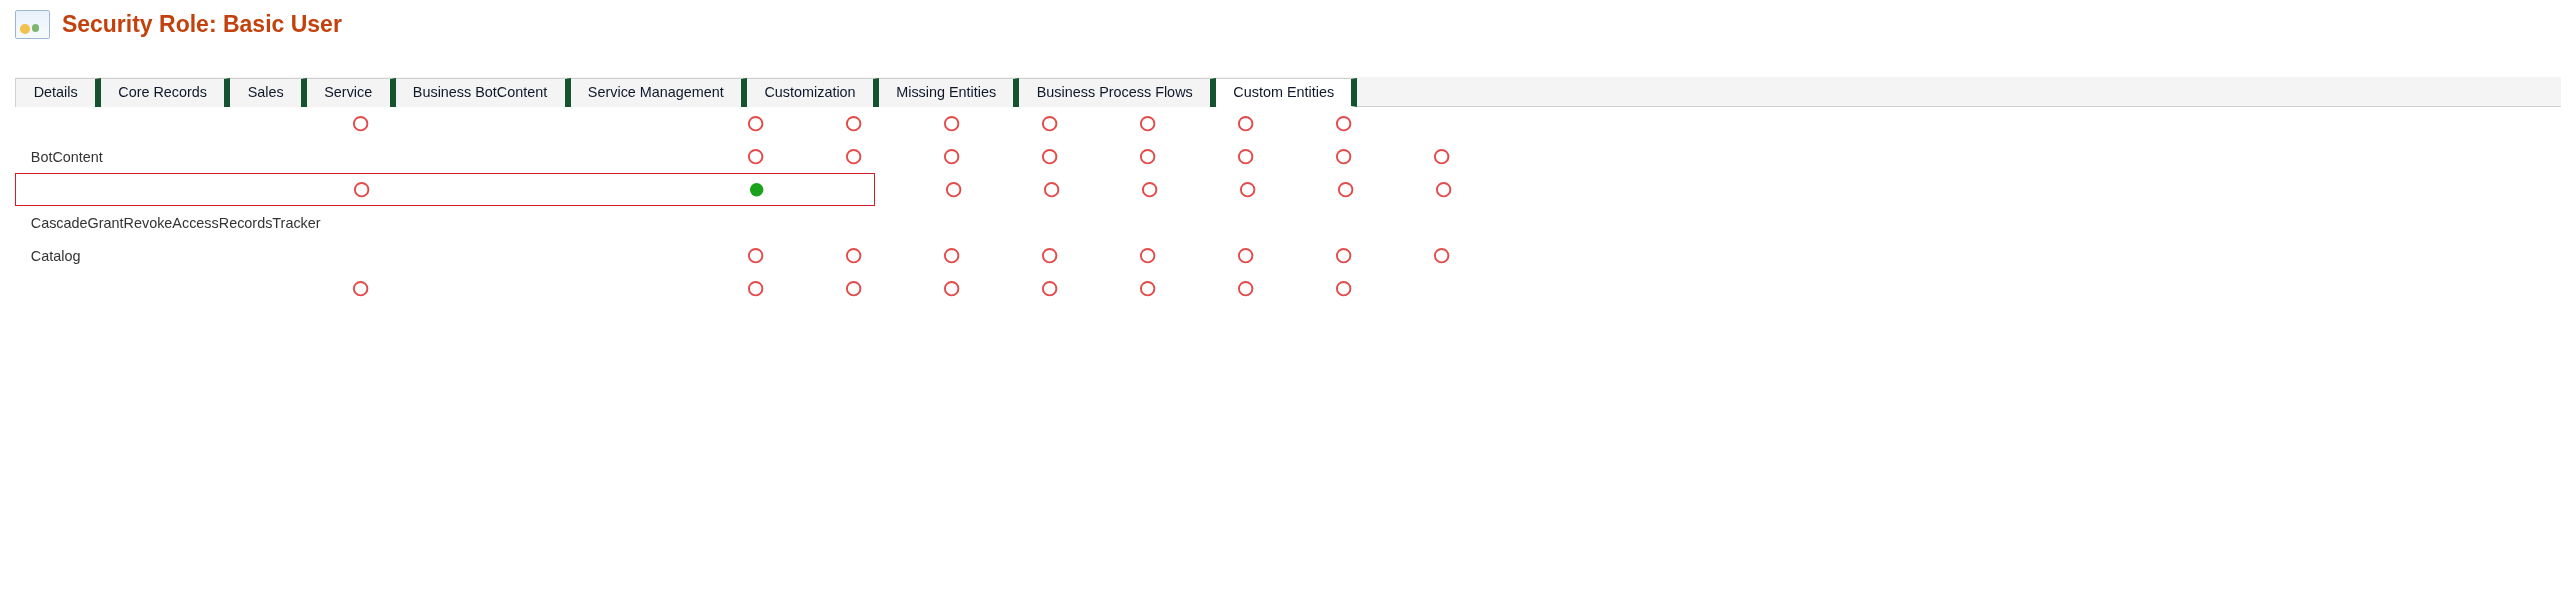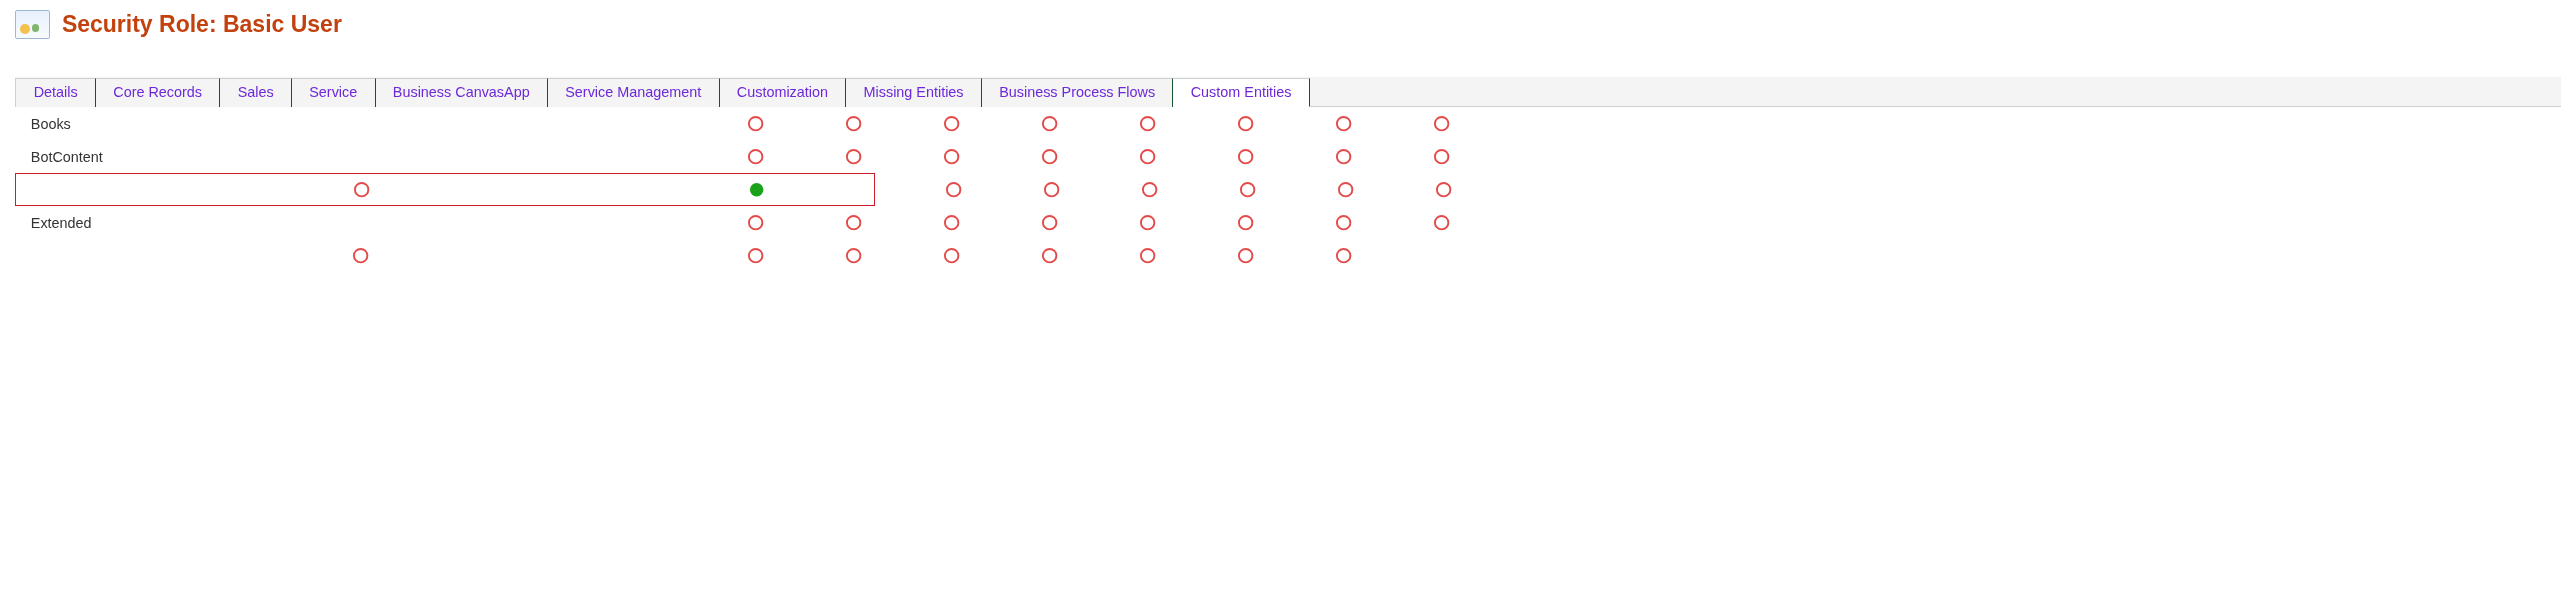--- a/index.html
+++ b/index.html
@@ -53,24 +53,24 @@
 
   .tabs {
     display: flex;
     border-bottom: 1px solid #d0d0d0;
     background: #f4f4f4;
   }
   .tab {
     padding: 5.8px 17.3px;
     border-top: 1px solid #d0d0d0;
     border-left: 1px solid #d0d0d0;
-    border-right: 1px solid #14532d;
+    border-right: 6px solid #14532d;
     background: #f4f4f4;
     font-size: 14.4px;
-    color: #6d28d9;
+    color: #0f172a;
     cursor: pointer;
     white-space: nowrap;
     position: relative;
     top: 1px;
   }
   .tab + .tab {
     border-left: none;
     text-align: center;
   }
   .tab.active {
@@ -135,31 +135,30 @@
       <div class="person2"></div>
     </div>
     <div class="page-title">Security Role: Basic User</div>
   </div>
 
   <div class="tabs" id="tab-strip">
       <div class="tab">Details</div>
       <div class="tab">Core Records</div>
       <div class="tab">Sales</div>
       <div class="tab">Service</div>
-      <div class="tab">Business CanvasApp</div>
+      <div class="tab">Business BotContent</div>
       <div class="tab">Service Management</div>
       <div class="tab">Customization</div>
       <div class="tab">Missing Entities</div>
       <div class="tab">Business Process Flows</div>
       <div class="tab active">Custom Entities</div>
     </div>
 
   <div class="grid" id="grid">
       <div class="row">
-        <div class="entity-label">Books</div>
         <div class="priv-cell">
           <svg width="17.3" height="17.3" viewBox="0 0 18 18">
             <circle cx="9" cy="9" r="7" fill="none" stroke="#e34b4b" stroke-width="2"></circle>
           </svg>
         </div>
         <div class="priv-cell">
           <svg width="17.3" height="17.3" viewBox="0 0 18 18">
             <circle cx="9" cy="9" r="7" fill="none" stroke="#e34b4b" stroke-width="2"></circle>
           </svg>
         </div>
@@ -278,21 +277,32 @@
             </svg>
           </div>
           <div class="priv-cell">
             <svg width="17.3" height="17.3" viewBox="0 0 18 18">
               <circle cx="9" cy="9" r="7" fill="none" stroke="#e34b4b" stroke-width="2"></circle>
             </svg>
           </div>
         </div>
       </div>
       <div class="row">
-        <div class="entity-label">Extended</div>
+        <div class="entity-label">CascadeGrantRevokeAccessRecordsTracker</div>
+        <div class="priv-cell"></div>
+        <div class="priv-cell"></div>
+        <div class="priv-cell"></div>
+        <div class="priv-cell"></div>
+        <div class="priv-cell"></div>
+        <div class="priv-cell"></div>
+        <div class="priv-cell"></div>
+        <div class="priv-cell"></div>
+      </div>
+      <div class="row">
+        <div class="entity-label">Catalog</div>
         <div class="priv-cell">
           <svg width="17.3" height="17.3" viewBox="0 0 18 18">
             <circle cx="9" cy="9" r="7" fill="none" stroke="#e34b4b" stroke-width="2"></circle>
           </svg>
         </div>
         <div class="priv-cell">
           <svg width="17.3" height="17.3" viewBox="0 0 18 18">
             <circle cx="9" cy="9" r="7" fill="none" stroke="#e34b4b" stroke-width="2"></circle>
           </svg>
         </div>

